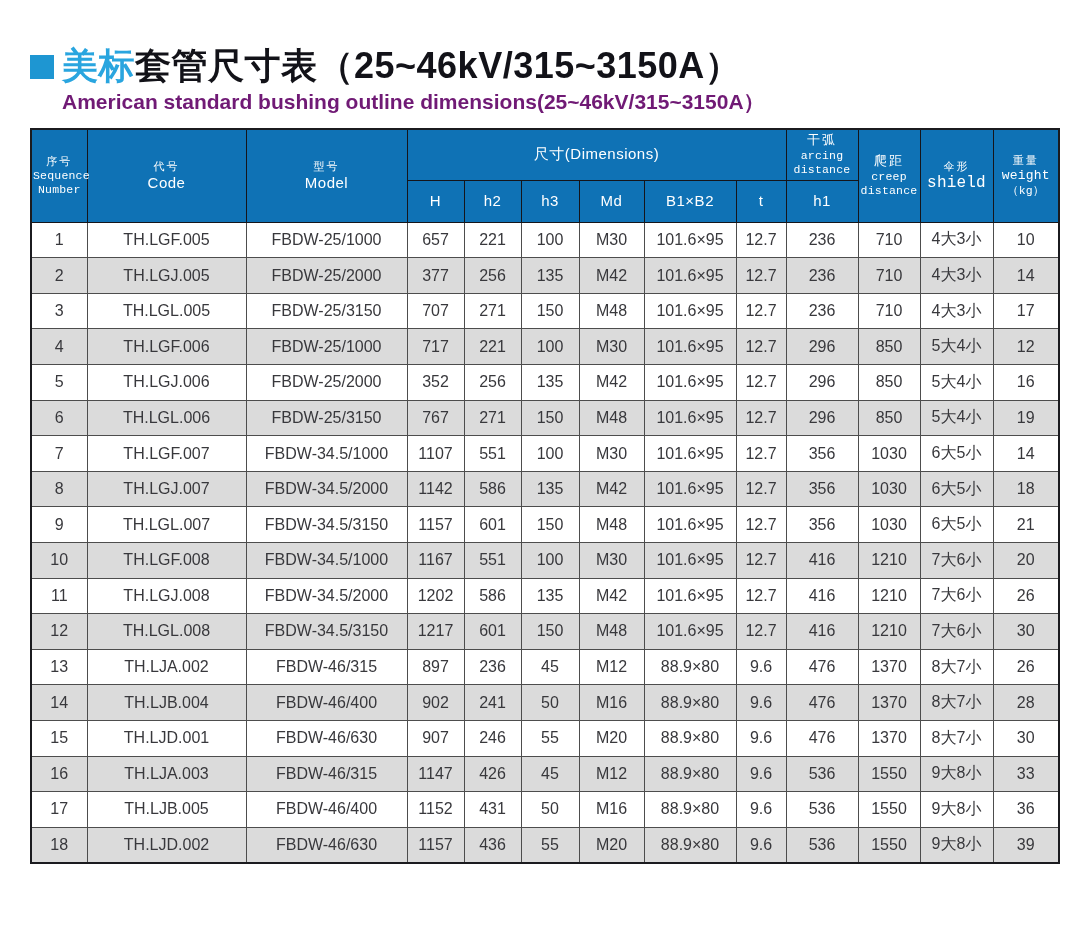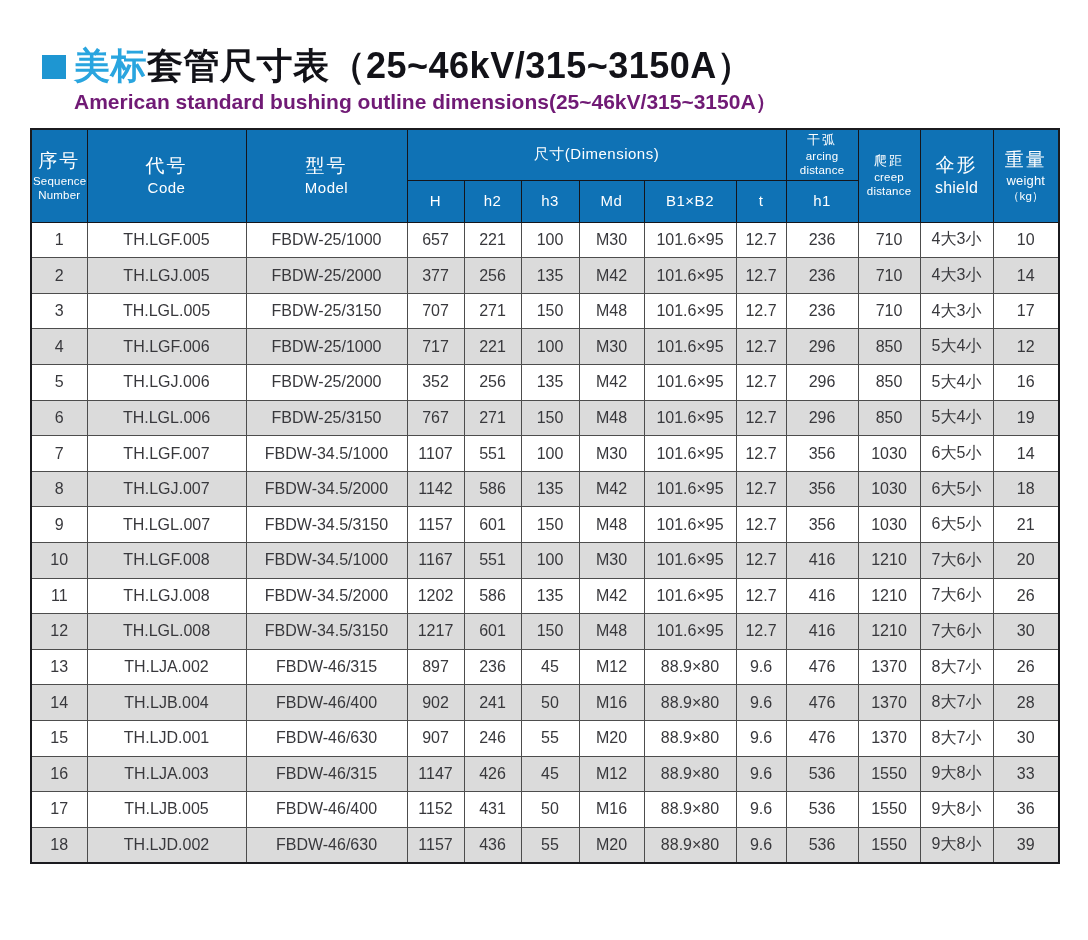--- a/index.html
+++ b/index.html
@@ -5,21 +5,21 @@
   * { box-sizing: border-box; margin: 0; padding: 0; }
   html, body {
     width: 1088px; height: 940px;
     background: #ffffff;
     font-family: "Liberation Sans", "DejaVu Sans", sans-serif;
     overflow: hidden;
   }
   .page { position: relative; width: 1088px; height: 940px; }
 
   
-  .title-block { position: absolute; left: 42px; top: 46px; width: 1028px; }
+  .title-block { position: absolute; left: 30px; top: 46px; width: 1028px; }
   .title-row { display: flex; align-items: center; }
   .title-square {
     width: 24px; height: 24px;
     background: #1e96d2;
     margin-right: 8px;
     flex: 0 0 auto;
     margin-top: 2px;
   }
   .title-main {
     font-size: 36px;
@@ -66,22 +66,22 @@
     color: #ffffff;
     border: 1px solid #15151a;
     text-align: center;
     vertical-align: middle;
     font-weight: normal;
     padding: 2px 1px;
   }
   table.spec thead tr.h-top th { height: 50px; }
   table.spec thead tr.h-sub th { height: 42px; }
 
-  .zh-lg { display: block; font-size: 19px; letter-spacing: 2px; line-height: 1.3; }
-  .en-sm { display: block; font-size: 11.5px; line-height: 1.25; letter-spacing: 0.2px; }
+  .zh-lg { display: block; font-size: 11px; letter-spacing: 2px; line-height: 1.3; }
+  .en-sm { display: block; font-size: 11.5px; line-height: 1.25; letter-spacing: 0.2px; font-family: Liberation Mono, monospace; }
   .en-md { display: block; font-size: 15px; line-height: 1.3; letter-spacing: 0.5px; }
   .dim-lbl { font-size: 15px; letter-spacing: 0.5px; }
 
   table.spec td {
     border: 1px solid #4d4d4d;
     text-align: center;
     vertical-align: middle;
     height: 35.6px;
     font-size: 16px;
     color: #38383c;

